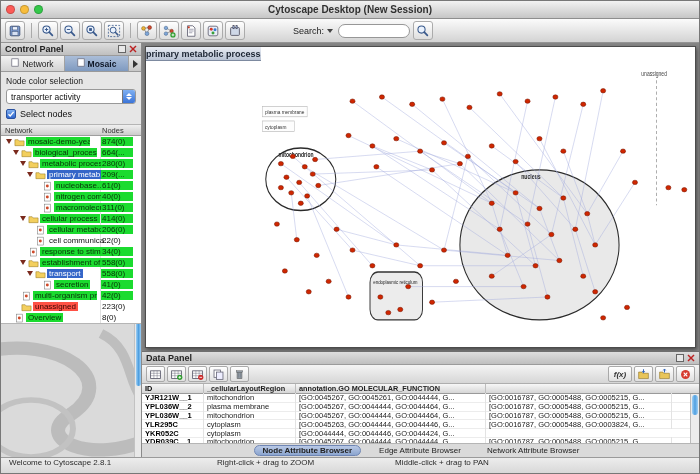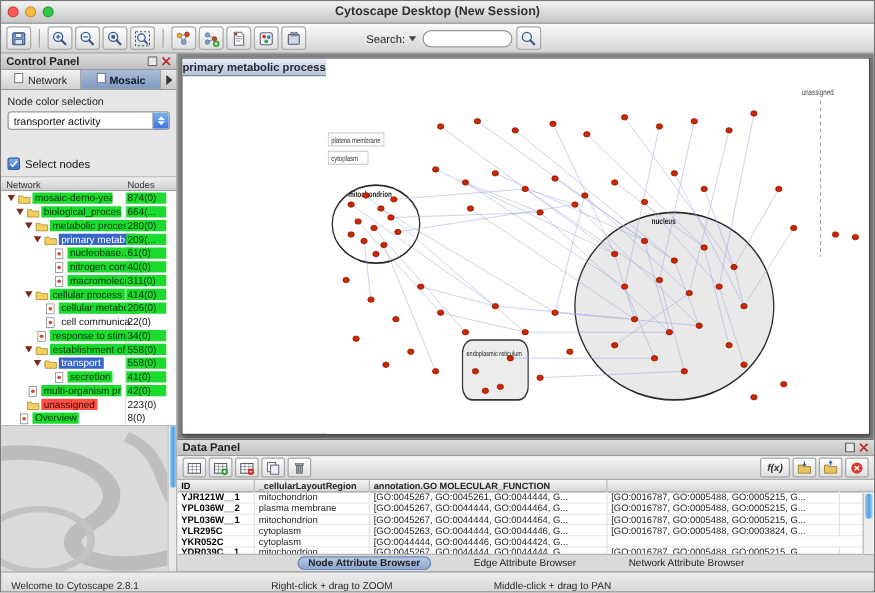--- a/index.html
+++ b/index.html
@@ -36,21 +36,21 @@
   .cp-arrow::after{content:"";border-top:4px solid transparent;border-bottom:4px solid transparent;border-left:5px solid #333}
   
   .cp-section{padding:4px 5px 5px 5px;border-bottom:1px solid #b5b5b5;background:#e6e6e6;flex:0 0 auto}
   .cp-sec-label{font-size:8.5px;color:#222;margin-bottom:3px}
   .cp-select{height:15px;background:#fff;border:1px solid #999;border-radius:3px;display:flex;align-items:center;overflow:hidden}
   .cp-select .val{flex:1;font-size:8.5px;padding:0 4px;color:#111;white-space:nowrap}
   .cp-select .btn{width:13px;height:100%;background:linear-gradient(#7fb0f2,#3b74d8);display:flex;flex-direction:column;align-items:center;justify-content:center;gap:1px;border-left:1px solid #777}
   .cp-select .btn i{display:block;width:0;height:0;border-left:3px solid transparent;border-right:3px solid transparent}
   .cp-select .btn i.up{border-bottom:3px solid #fff}
   .cp-select .btn i.dn{border-top:3px solid #fff}
-  .cp-check{display:flex;align-items:center;gap:4px;margin-top:22px}
+  .cp-check{display:flex;align-items:center;gap:4px;margin-top:5px}
   .checkbox{width:10px;height:10px;border-radius:2px;background:linear-gradient(#7fb0f2,#2f66cc);border:1px solid #2a52a0;display:flex;align-items:center;justify-content:center}
   .checkbox svg{width:8px;height:8px}
   .cp-check .lbl{font-size:9px;color:#111}
   
   .tree-header{height:11px;background:linear-gradient(#f0f0f0,#cdcdcd);border-bottom:1px solid #9e9e9e;position:relative;flex:0 0 auto;font-size:7.5px;color:#333}
   .tree-header .h1{position:absolute;left:4px;top:1px}
   .tree-header .h2{position:absolute;left:101px;top:1px}
   .tree-wrap{position:relative;flex:0 0 auto;background:#fff;border-bottom:1px solid #b5b5b5}
   .col-divider{position:absolute;left:99px;top:0;bottom:0;border-left:1px solid #e0e0e0;pointer-events:none}
   .trow{height:11px;display:flex;align-items:center;position:relative;font-size:8px;color:#111;white-space:nowrap}
@@ -84,25 +84,25 @@
   .dpbtn.fx{width:24px;font-size:8px;font-style:italic;font-weight:bold;color:#333}
   .dp-spacer{flex:1}
   .dp-table{flex:1;background:#fff;position:relative;overflow:hidden;border-bottom:1px solid #b5b5b5}
   .dprow{display:grid;grid-template-columns:62px 92px 190px 186px 1fr;height:8.8px;align-items:center;border-bottom:1px solid #ececec}
   .dprow > div{font-size:7.5px;padding:0 3px;white-space:nowrap;overflow:hidden;border-right:1px solid #e3e3e3;color:#222}
   .dprow > div:first-child{font-weight:bold;color:#000}
   .dp-head{height:10px;background:linear-gradient(#f7f7f7,#d6d6d6);border-bottom:1px solid #9a9a9a}
   .dp-head > div{font-size:7.3px;font-weight:bold;color:#222;border-right:1px solid #bdbdbd}
   .dp-vscroll{position:absolute;top:10px;right:0;bottom:0;width:9px;background:#ececec;border-left:1px solid #bbb}
   .dp-vscroll .thumb{position:absolute;left:1px;right:1px;top:1px;height:40%;border-radius:4px;background:linear-gradient(90deg,#9fd0f5,#4f9fe0,#9fd0f5)}
-  .dp-tabs{height:13px;display:flex;align-items:center;justify-content:center;gap:26px;background:#dadada;flex:0 0 auto}
+  .dp-tabs{height:13px;display:flex;align-items:center;justify-content:center;gap:10px;background:#dadada;flex:0 0 auto}
   .dp-tab{font-size:8px;color:#222;padding:0 8px;height:11px;display:flex;align-items:center;border-radius:6px}
   .dp-tab.sel{background:linear-gradient(#b9c9e6,#8ba5cf);border:1px solid #6f86b5;font-weight:bold}
   
-  .statusbar{height:16px;flex:0 0 16px;border-top:1px solid #9a9a9a;background:linear-gradient(#ededed,#d8d8d8);display:flex;align-items:flex-end;padding:0 8px;font-size:8px;color:#2a2a2a}
+  .statusbar{height:16px;flex:0 0 16px;border-top:1px solid #9a9a9a;background:linear-gradient(#ededed,#d8d8d8);display:flex;align-items:flex-start;padding:0 8px;font-size:8px;color:#2a2a2a}
   .st-welcome{width:208px}
   .st-zoom{width:178px}
 </style>
 </head>
 <body>
 
 <div class="window">
 
   <div class="titlebar">
     <span class="tl red"></span>

